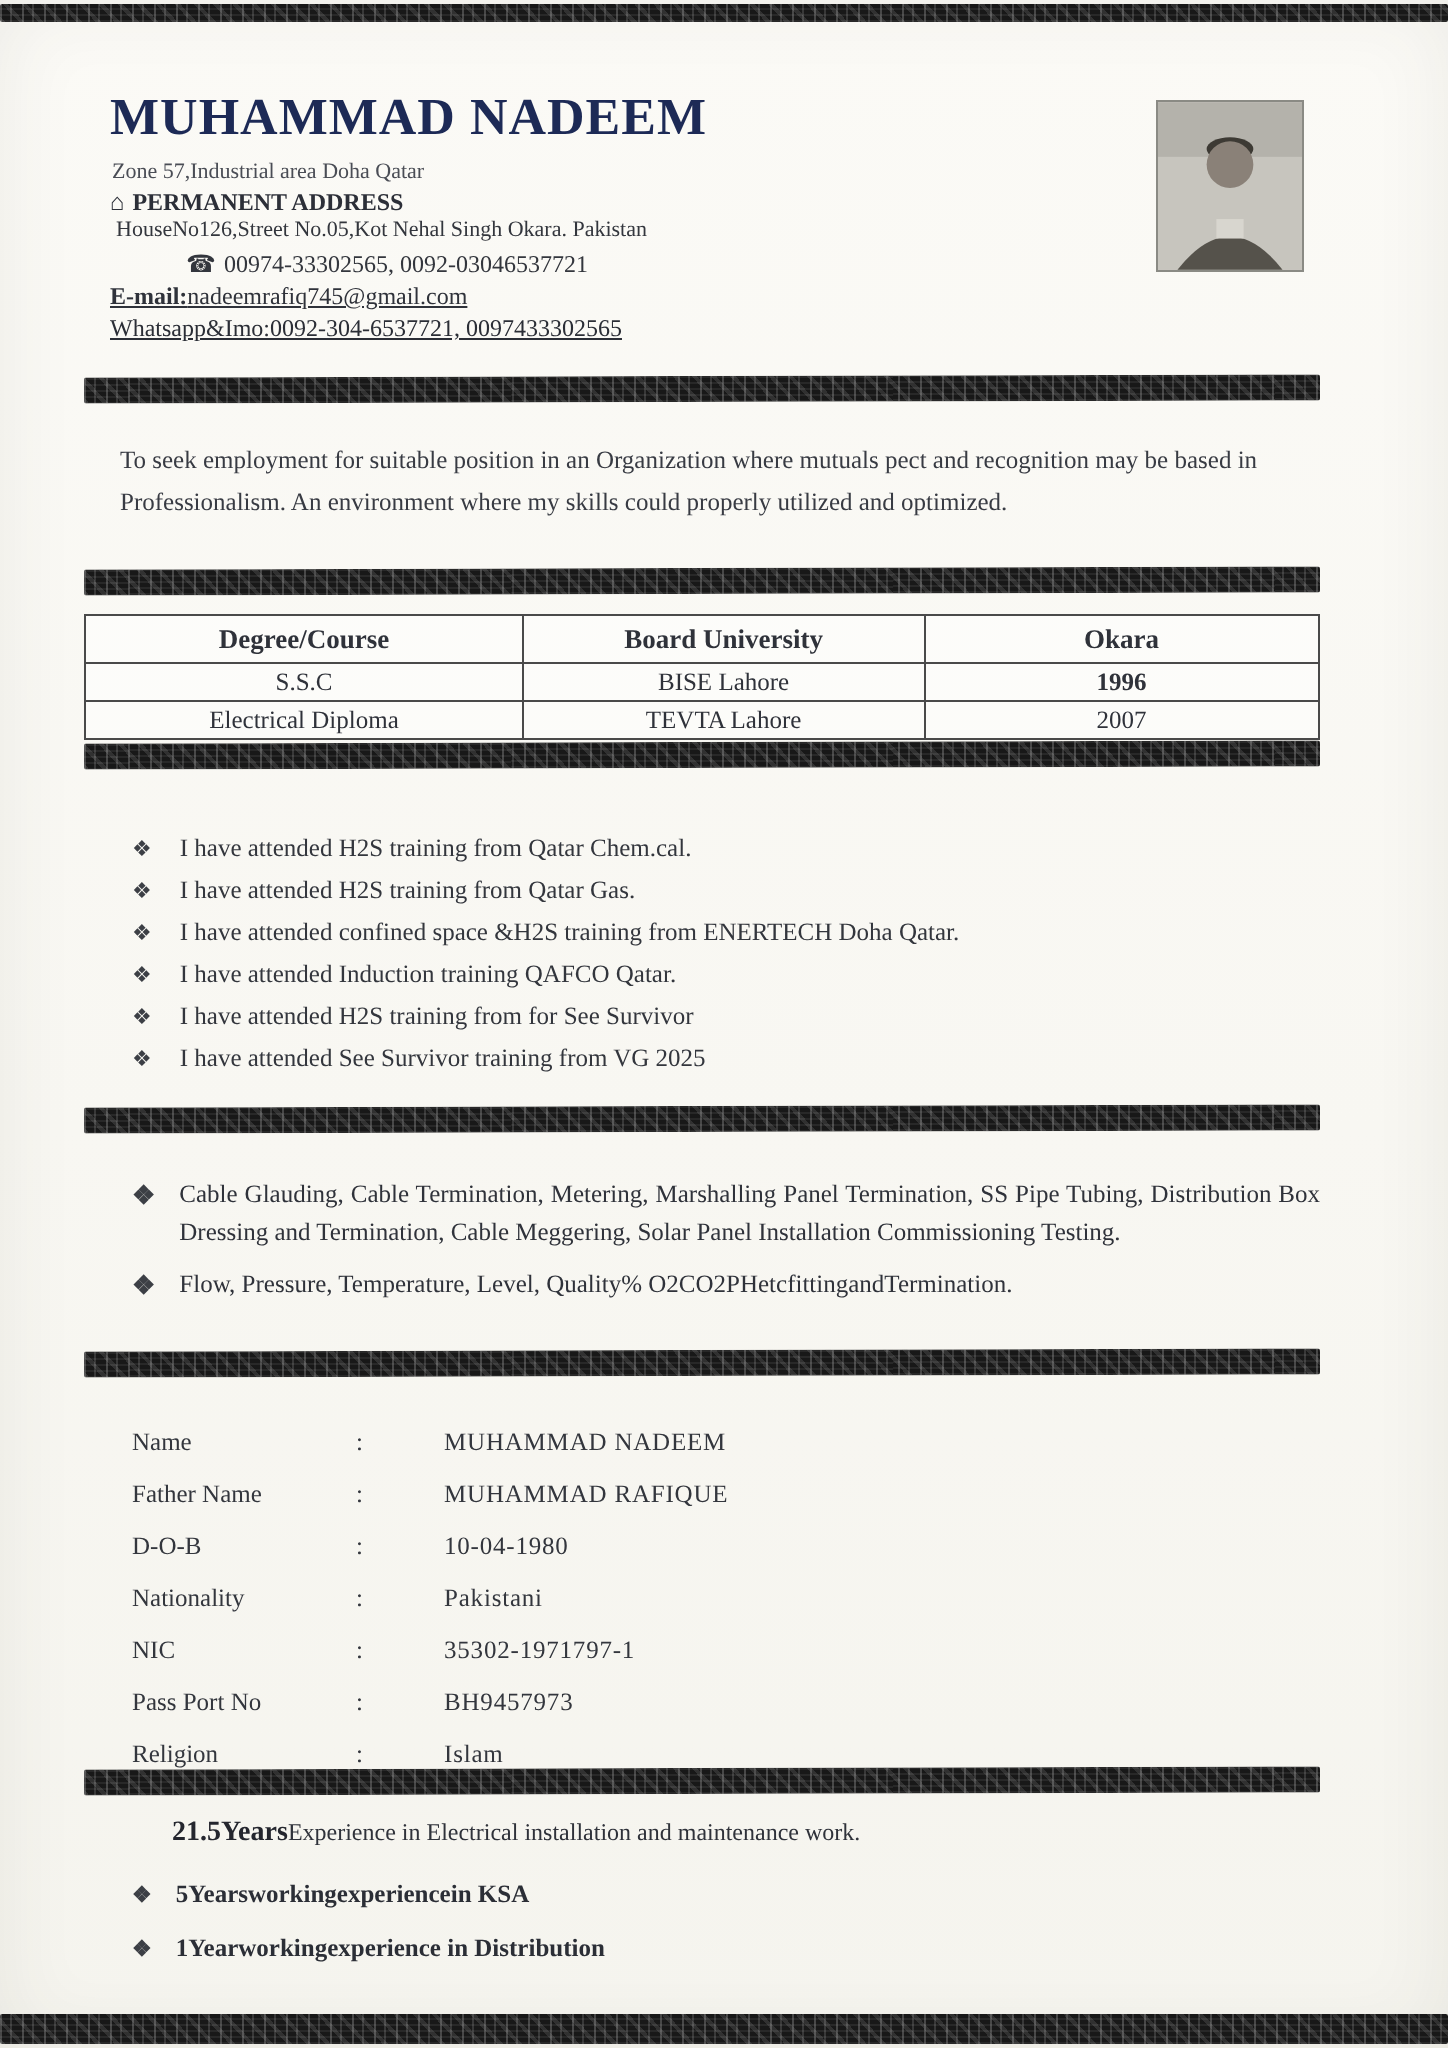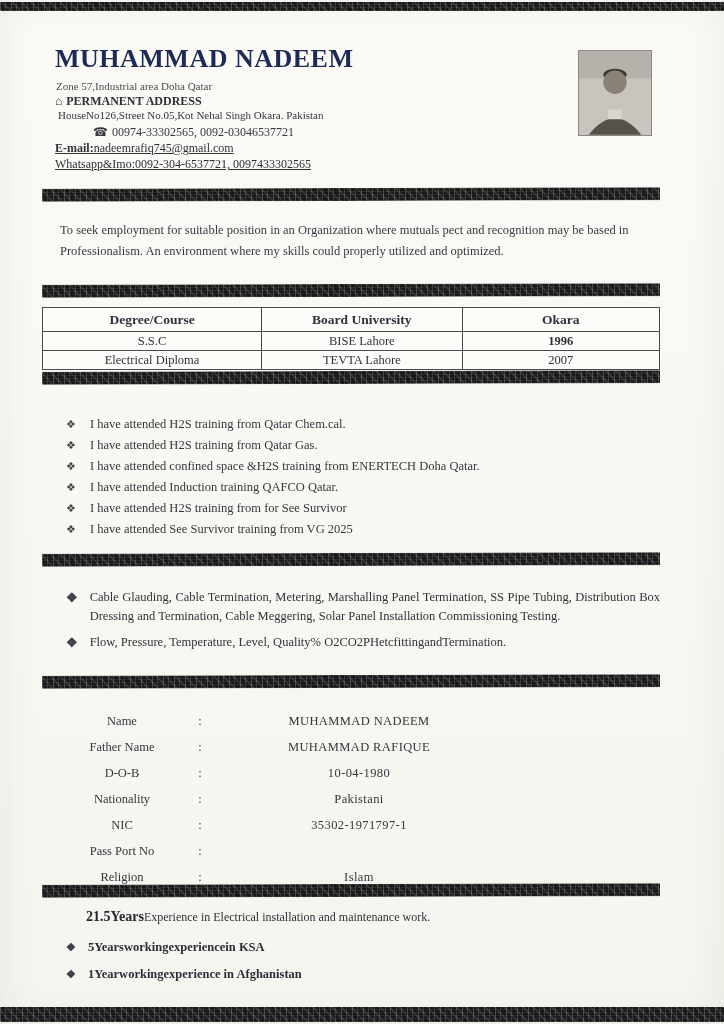--- a/index.html
+++ b/index.html
@@ -67,21 +67,21 @@
   .t-item { display:flex; gap:14px; height:21px; align-items:baseline; font-size:12.5px; color:#33363d; }
   .bullet { font-size:11px; color:#3c3f45; flex:0 0 auto; }
 
   
   .skills { position:absolute; left:66px; top:588px; width:594px; }
   .s-item { display:flex; gap:12px; margin-bottom:7px; font-size:12.5px; line-height:19px; color:#2f323a; }
   .s-item .bullet { font-size:13px; font-weight:700; }
   .s-text { text-align:justify; }
 
   
-  .personal { position:absolute; left:66px; top:708px; font-size:12.5px; color:#33363d;text-align:center; }
+  .personal { position:absolute; left:66px; top:708px; font-size:12.5px; color:#33363d; }
   .p-row { display:grid; grid-template-columns:112px 44px 1fr; height:26px; align-items:center; width:430px; }
   .p-val { letter-spacing:.4px; }
 
   
   .exp-head { position:absolute; left:46px; top:909px; font-size:12px; color:#2f323a; }
   .exp-head .yrs { font-size:14px; font-weight:700; color:#24262e;margin-left:40px; }
   .exp-items { position:absolute; left:66px; top:940px; }
   .e-item { display:flex; gap:12px; height:27px; align-items:baseline; font-size:12.5px; font-weight:700; color:#2b2e36; }
 </style>
 </head>
@@ -207,35 +207,36 @@
       <span class="p-val">Pakistani</span>
     </div>
     <div class="p-row">
       <span>NIC</span>
       <span>:</span>
       <span class="p-val">35302-1971797-1</span>
     </div>
     <div class="p-row">
       <span>Pass Port No</span>
       <span>:</span>
+      <span class="p-val">BH9457973</span>
     </div>
     <div class="p-row">
       <span>Religion</span>
       <span>:</span>
       <span class="p-val">Islam</span>
     </div>
   </div>
 
   <div class="exp-head">
     <span class="yrs">21.5Years</span><span>Experience in Electrical installation and maintenance work.</span>
   </div>
   <div class="exp-items">
     <div class="e-item">
       <span class="bullet">❖</span>
       <span>5Yearsworkingexperiencein KSA</span>
     </div>
     <div class="e-item">
       <span class="bullet">❖</span>
-      <span>1Yearworkingexperience in Afghanistan</span>
+      <span>1Yearworkingexperience in Distribution</span>
     </div>
   </div>
 
 </div>
 
 </body></html>

